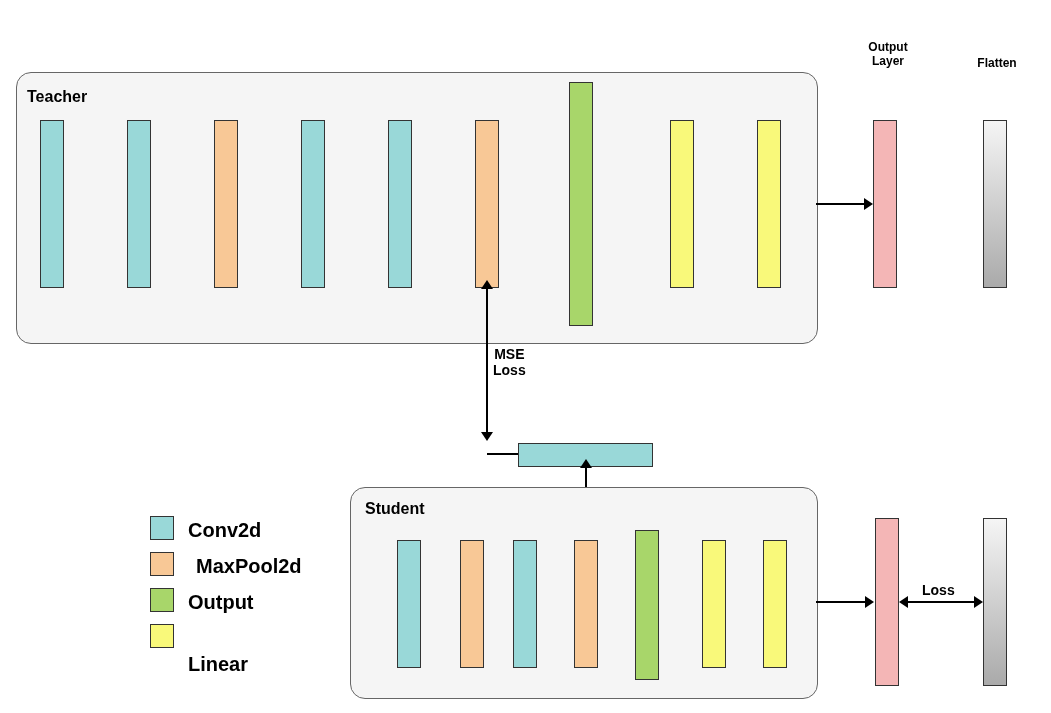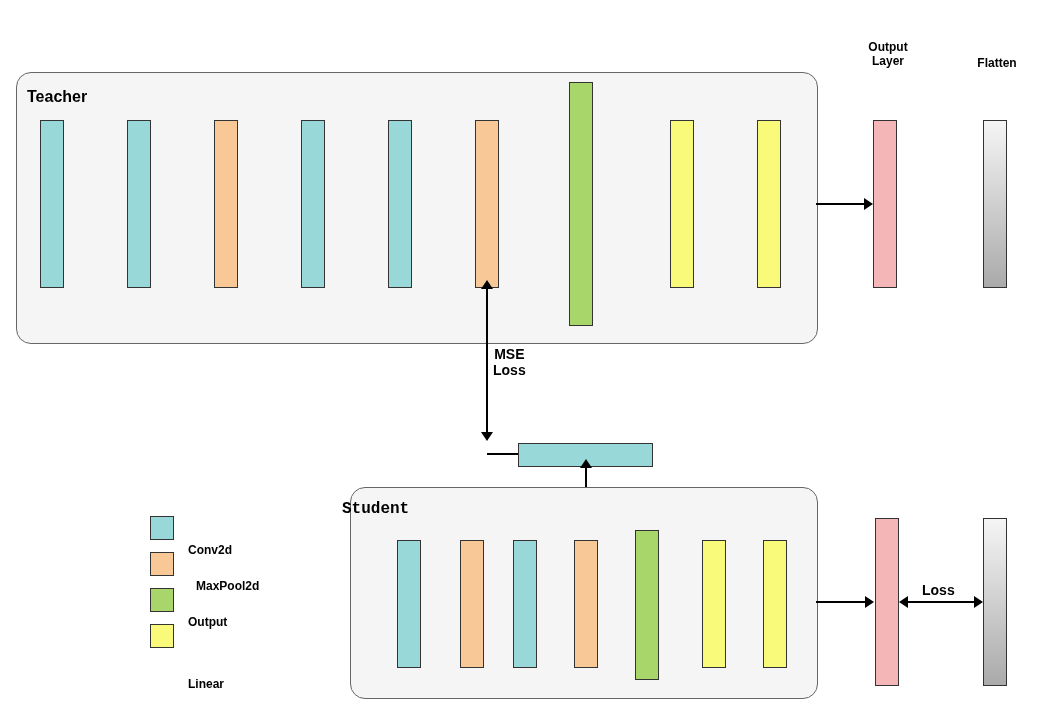--- a/index.html
+++ b/index.html
@@ -36,22 +36,21 @@
   .legend-sq {
     position: absolute;
     width: 24px;
     height: 24px;
     border: 1px solid #333;
     box-sizing: border-box;
   }
   .legend-txt {
     position: absolute;
     font-weight: bold;
-    font-size: 12px;
-    margin-top: 24px;
+    font-size: 20px;
   }
   .header-txt {
     position: absolute;
     font-weight: bold;
     font-size: 12px;
     text-align: center;
   }
   .ann-txt {
     position: absolute;
     font-weight: bold;
@@ -104,21 +103,21 @@
 Loss</div>
 
 <div class="layer-bar conv2d" style="left:518px; top:443px; width:135px; height:24px;"></div>
 
 <div class="arrow-line" style="left:487px; top:453px; width:31px; height:2px;"></div>
 
 <div class="arrow-line" style="left:585px; top:467px; width:2px; height:63px;"></div>
 <div class="arrow-head" style="left:580px; top:459px; border-left:6px solid transparent; border-right:6px solid transparent; border-bottom:9px solid #000;"></div>
 
 <div class="container-box" style="left:350px; top:487px; width:466px; height:210px;"></div>
-<div class="container-title" style="left:342px; top:500px;font-family:Liberation Mono, monospace;">Student</div>
+<div class="container-title" style="left:365px; top:500px;">Student</div>
 
 <div class="layer-bar conv2d" style="left:397px; top:540px; width:24px; height:128px;"></div>
 <div class="layer-bar maxpool2d" style="left:460px; top:540px; width:24px; height:128px;"></div>
 <div class="layer-bar conv2d" style="left:513px; top:540px; width:24px; height:128px;"></div>
 <div class="layer-bar maxpool2d" style="left:574px; top:540px; width:24px; height:128px;"></div>
 <div class="layer-bar flatten-c" style="left:635px; top:530px; width:24px; height:150px;"></div>
 <div class="layer-bar linear-c" style="left:702px; top:540px; width:24px; height:128px;"></div>
 <div class="layer-bar linear-c" style="left:763px; top:540px; width:24px; height:128px;"></div>
 
 <div class="layer-bar output-c" style="left:875px; top:518px; width:24px; height:168px;"></div>

